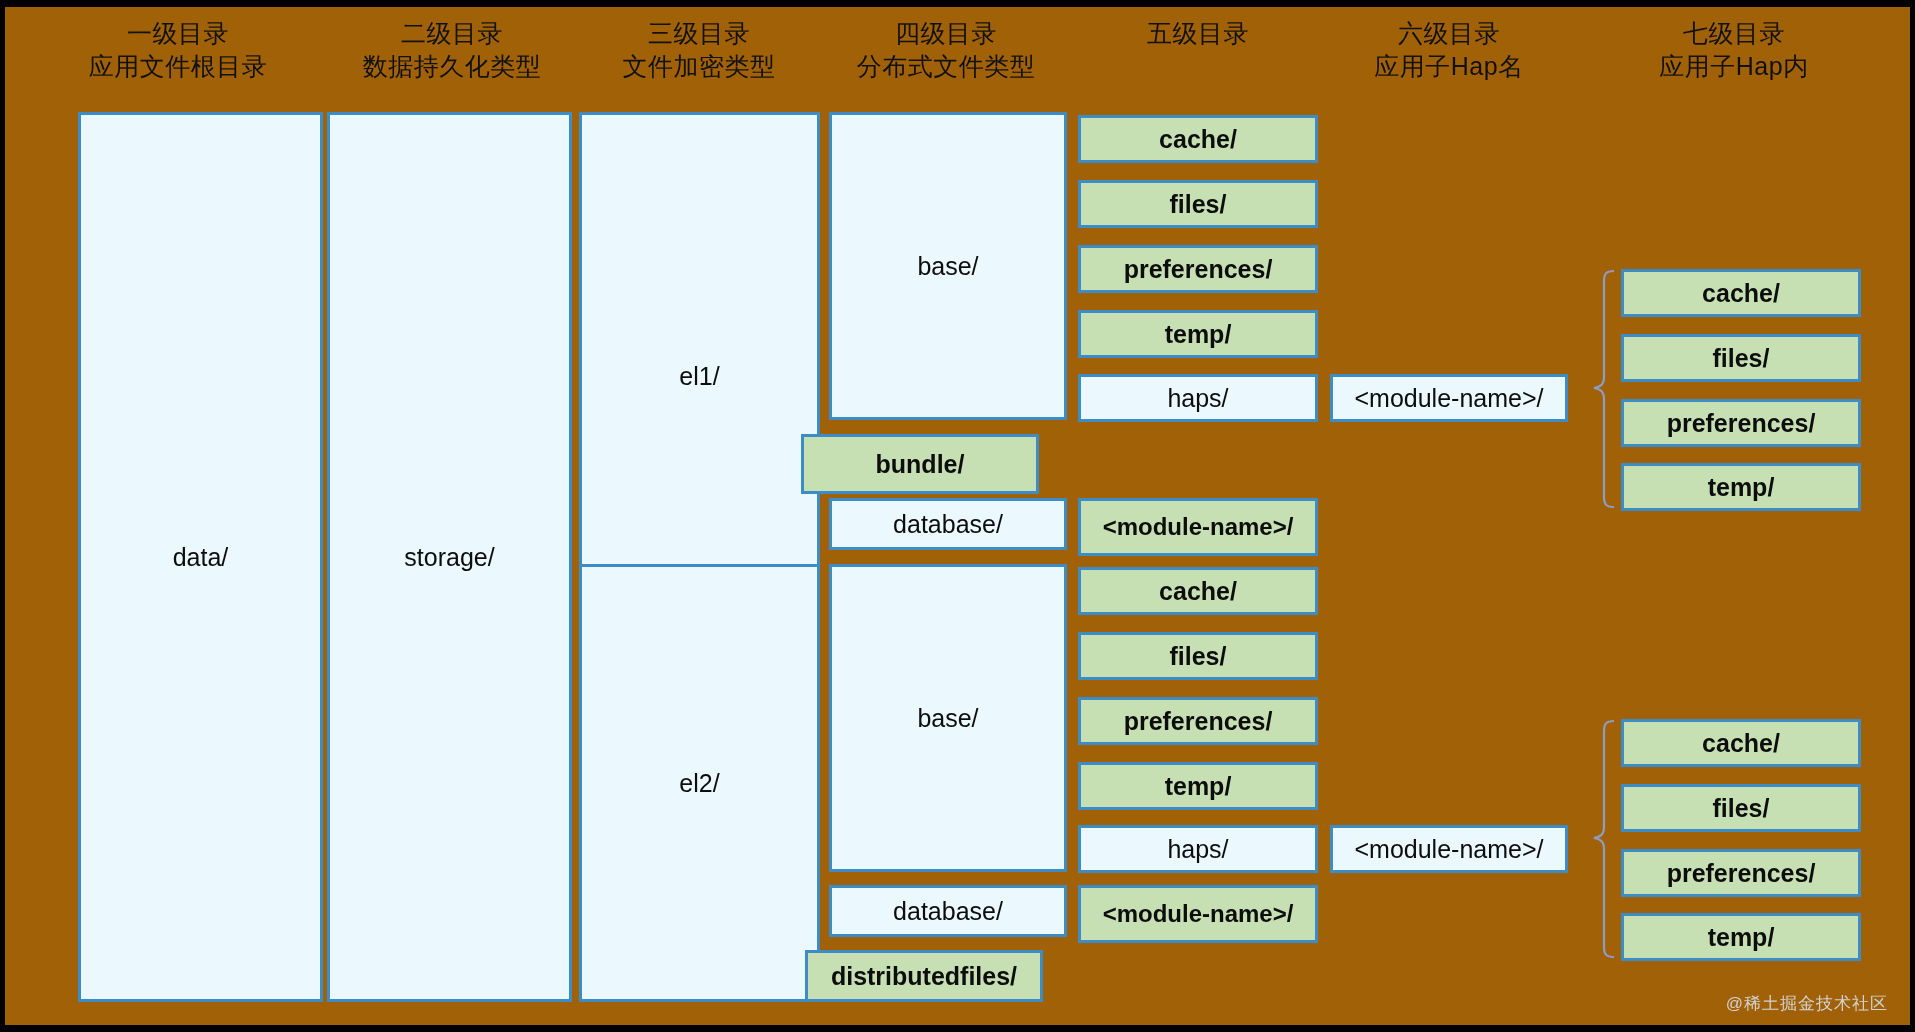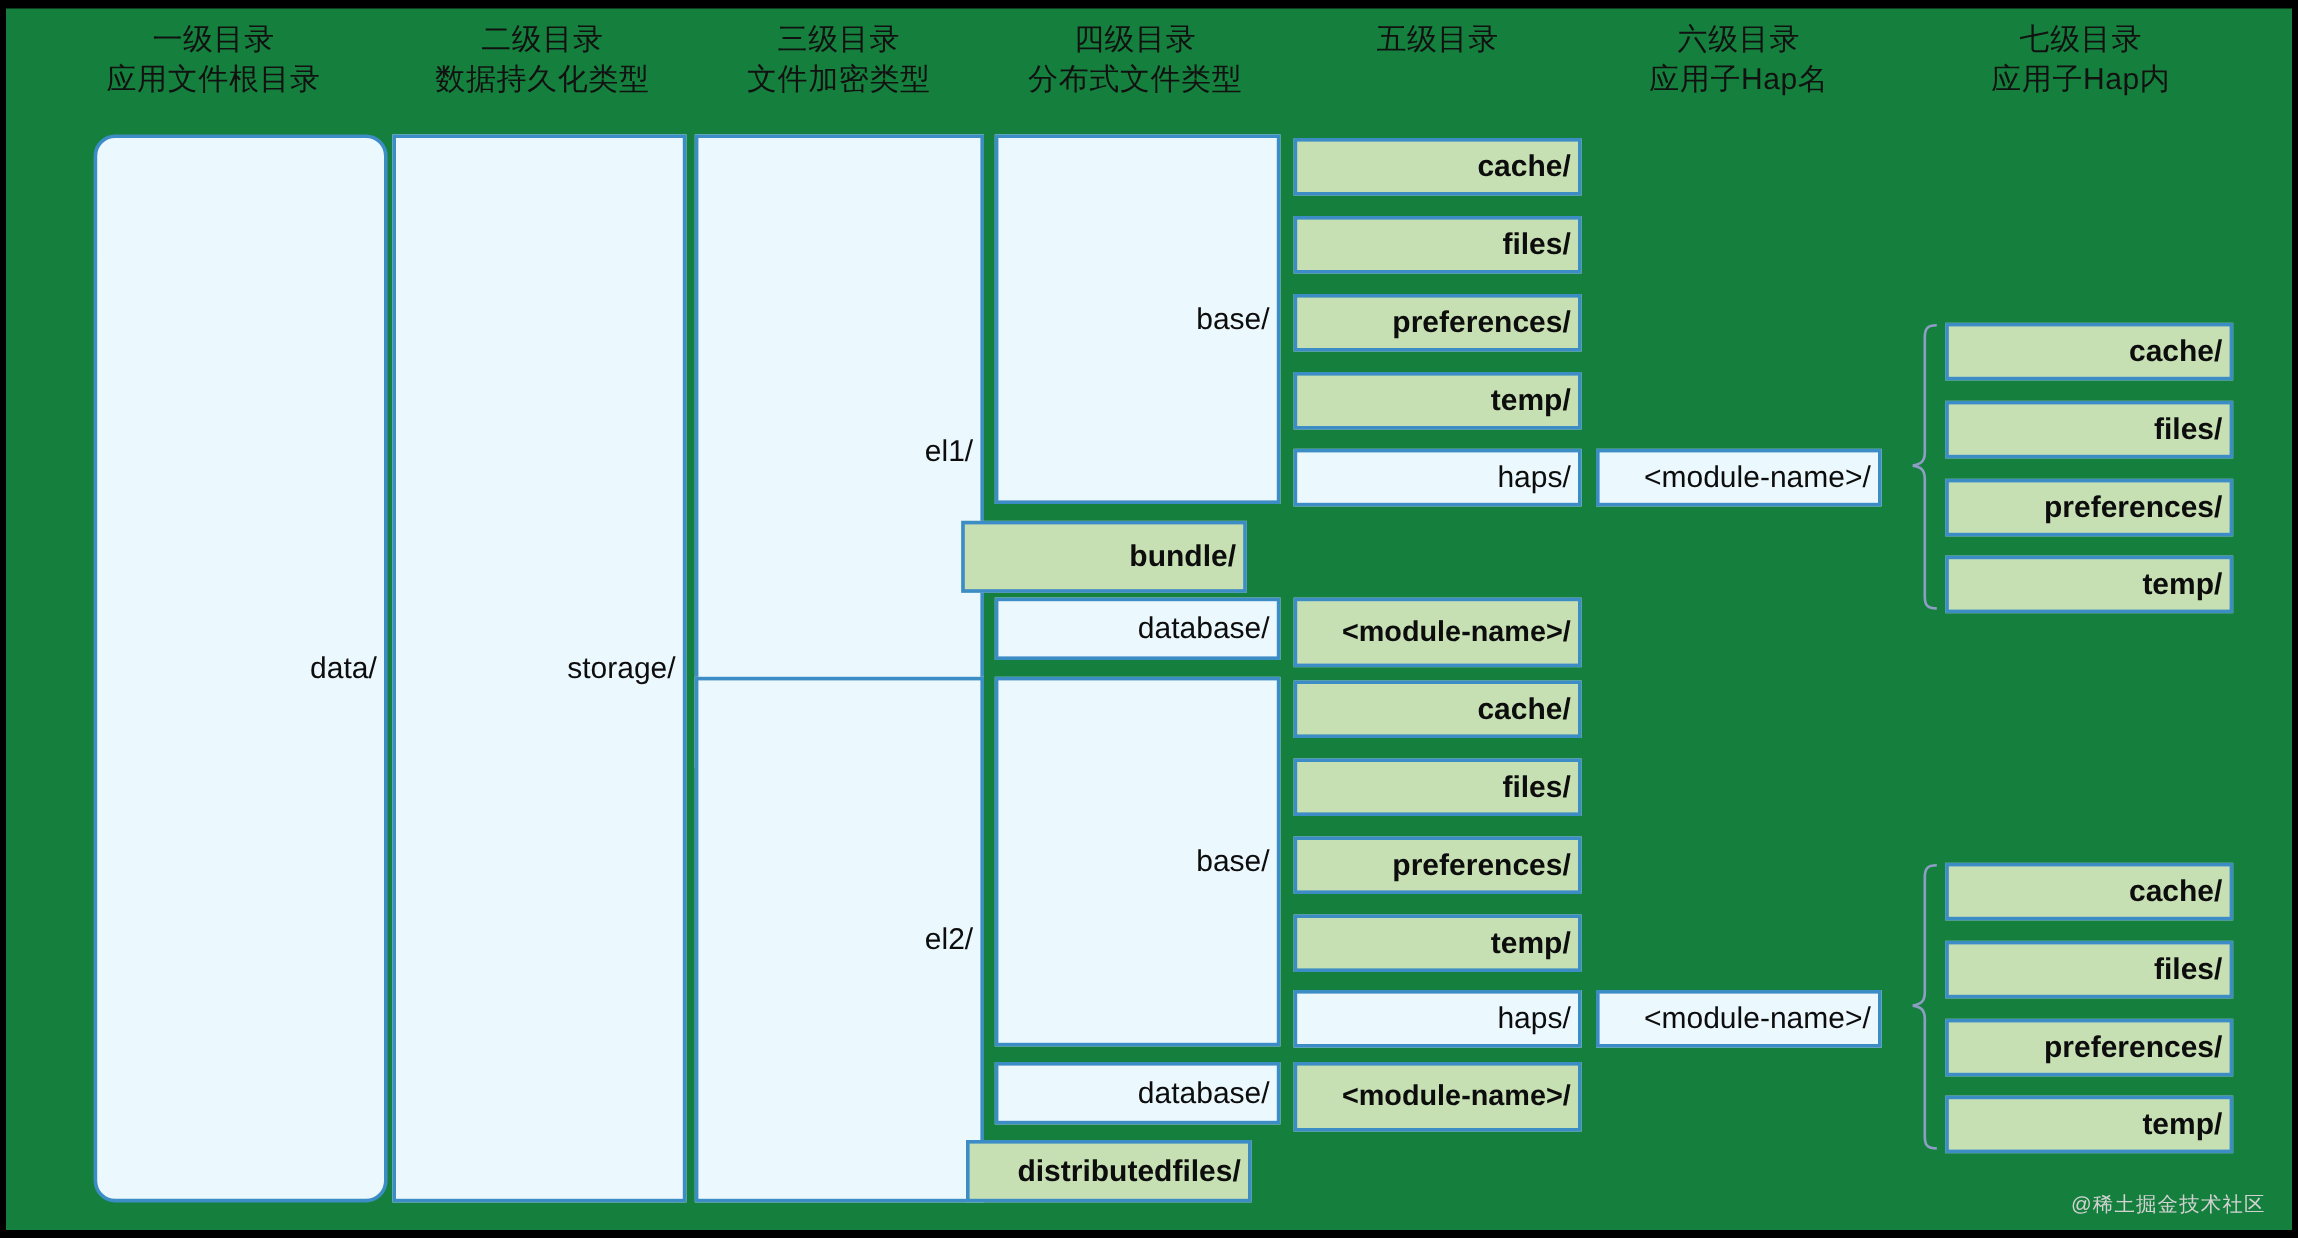--- a/index.html
+++ b/index.html
@@ -7,21 +7,21 @@
     padding: 0;
     background: #000;
   }
   body {
     font-family: "Liberation Sans", "DejaVu Sans", sans-serif;
   }
   #canvas {
     position: relative;
     width: 1915px;
     height: 1032px;
-    background: #15803d;
+    background: #a16207;
     overflow: hidden;
     border-top: 7px solid #000;
     border-bottom: 7px solid #000;
     border-left: 5px solid #000;
     border-right: 5px solid #000;
     box-sizing: border-box;
     padding-left: 28px;
   }
 
   
@@ -36,21 +36,21 @@
   }
 
   
   .box {
     position: absolute;
     box-sizing: border-box;
     border: 3px solid #3c8dc5;
     display: flex;
     align-items: center;
     justify-content: center;
-    text-align: right;
+    text-align: center;
     color: #0d0d0d;
     font-size: 25px;
     line-height: 1.2;
     padding: 2px 6px;
   }
   .box.blue {
     background: #ebf8fd;
     font-weight: 400;
   }
   .box.green {
@@ -106,21 +106,21 @@
   </div>
   <div class="col-header" style="left:1319px; top:10px; width:250px;">
     <div>六级目录</div>
     <div>应用子Hap名</div>
   </div>
   <div class="col-header" style="left:1604px; top:10px; width:250px;">
     <div>七级目录</div>
     <div>应用子Hap内</div>
   </div>
 
-  <div class="box blue" style="left:73px; top:105px; width:245px; height:890px;border-radius:18px;">
+  <div class="box blue" style="left:73px; top:105px; width:245px; height:890px;">
     <span class="label">data/</span>
   </div>
 
   <div class="box blue" style="left:322px; top:105px; width:245px; height:890px;">
     <span class="label">storage/</span>
   </div>
 
   <div class="box blue" style="left:574px; top:105px; width:241px; height:528px;">
     <span class="label">el1/</span>
   </div>

